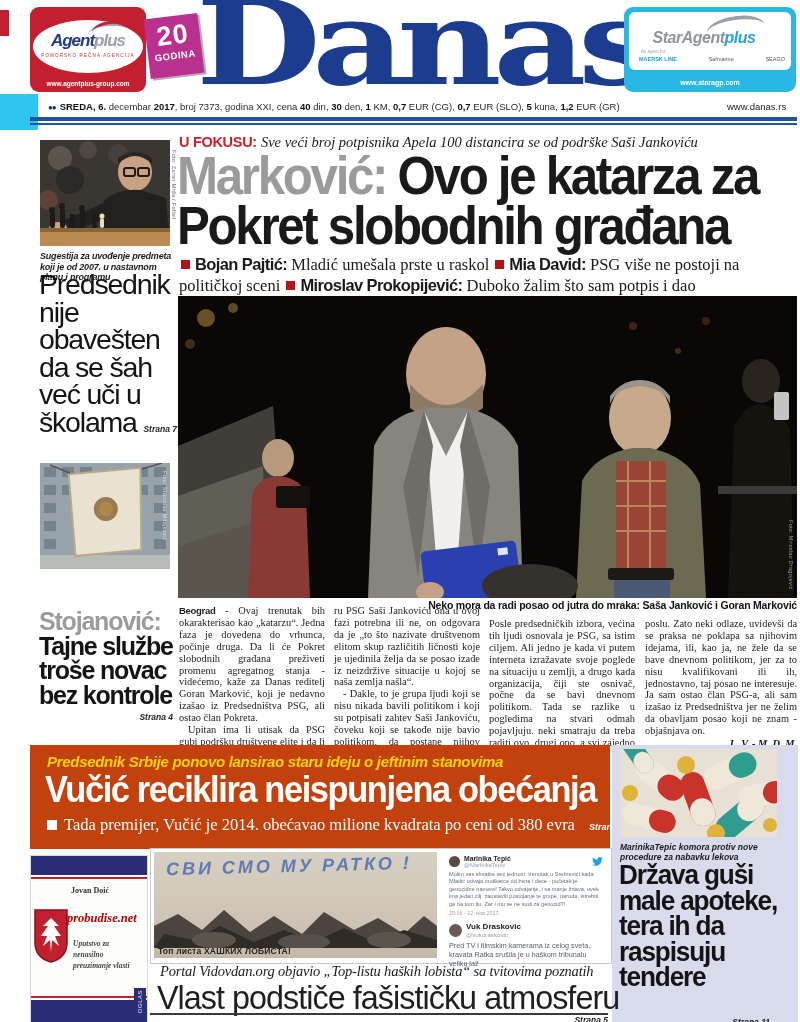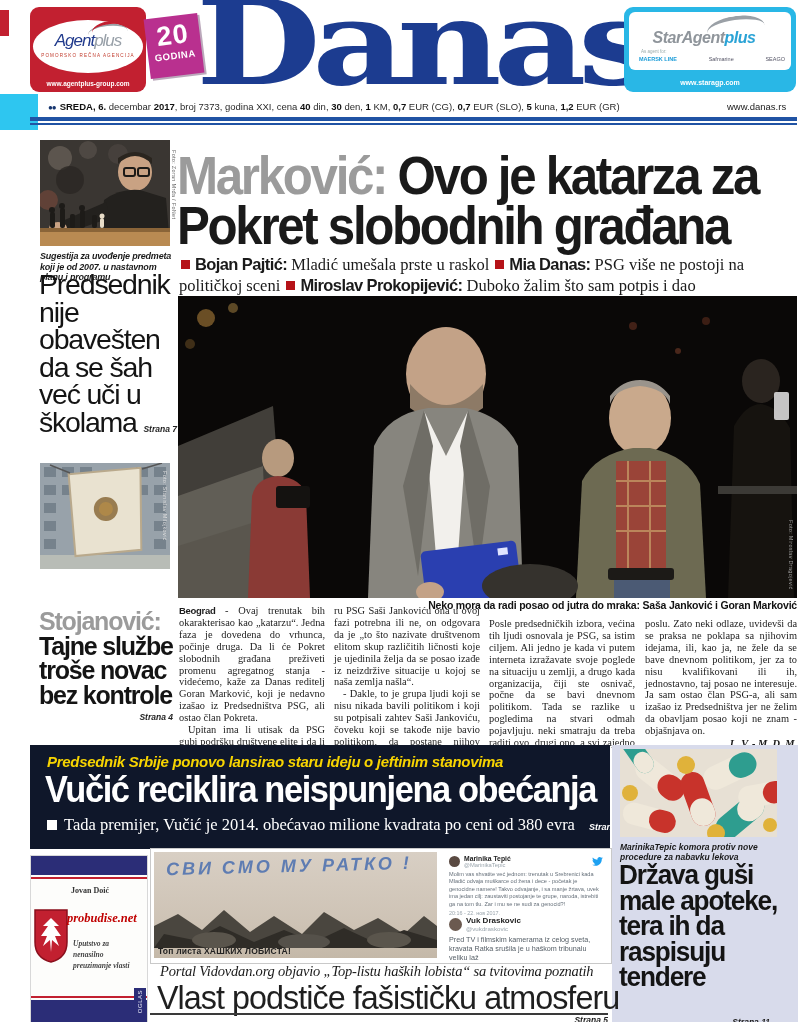--- a/index.html
+++ b/index.html
@@ -4,21 +4,21 @@
 <style>
   html,body{margin:0;padding:0;background:#fff;}
   .page{position:relative;width:800px;height:1022px;background:#fff;overflow:hidden;
         font-family:"Liberation Sans",sans-serif;color:#1a1a1a;}
   .abs{position:absolute;}
   .sx{transform-origin:left top;}
   
   .red-sliver{left:0;top:10px;width:9px;height:26px;background:#c22030;}
   .ad-agent{left:30px;top:7px;width:116px;height:85px;background:#c22030;border-radius:9px;}
   .ad-agent .oval{position:absolute;left:3px;right:3px;top:13px;bottom:19px;background:#fff;border-radius:50%;}
-  .ag-brand{position:absolute;left:0;right:0;top:24px;text-align:center;font-style:italic;font-weight:normal;font-size:17px;letter-spacing:-1px;}
+  .ag-brand{position:absolute;left:0;right:0;top:24px;text-align:center;font-style:italic;font-weight:bold;font-size:17px;letter-spacing:-1px;}
   .ag-brand .p1{color:#203a8c;}
   .ag-brand .p2{color:#98a0a8;}
   .ag-swoosh{position:absolute;left:62px;top:14px;width:38px;height:16px;border-top:3px solid #c22030;border-radius:50%;transform:rotate(-6deg);}
   .ag-swoosh2{position:absolute;left:58px;top:17px;width:40px;height:16px;border-top:2px solid #9aa0a6;border-radius:50%;transform:rotate(-6deg);}
   .ag-tag{position:absolute;left:0;right:0;top:46px;text-align:center;font-size:4.6px;letter-spacing:1.1px;color:#c0392b;}
   .ag-url{position:absolute;left:0;right:0;bottom:5px;text-align:center;font-size:6.5px;font-weight:bold;color:#fff;}
   .badge20{left:147px;top:16px;width:54px;height:60px;background:#b9308f;transform:rotate(-7deg);box-shadow:2px 2px 0 rgba(60,10,60,.35);text-align:center;}
   .badge20 .n{font-size:27px;font-weight:bold;color:#fff;line-height:30px;margin-top:4px;letter-spacing:1px;}
   .badge20 .g{font-size:9.5px;font-weight:bold;color:#fff;letter-spacing:.5px;}
   .danas-logo{left:196px;top:-27px;font-family:"DejaVu Serif",serif;font-weight:bold;font-size:118px;color:#1c3c90;letter-spacing:-7px;white-space:nowrap;transform:scaleX(1.22);}
@@ -69,21 +69,21 @@
   .cont{text-align:right;font-weight:bold;font-style:italic;font-family:"Liberation Sans",sans-serif;font-size:9px;letter-spacing:-0.2px;}
   
   .sphoto{position:absolute;left:40px;width:130px;height:106px;overflow:hidden;background:#444;}
   .skick{position:absolute;left:40px;width:133px;font-size:9px;font-weight:bold;font-style:italic;line-height:10.5px;letter-spacing:-0.2px;color:#1a1a1a;}
   .shead1{left:39px;top:271px;width:140px;font-size:28.5px;font-weight:normal;line-height:27.5px;letter-spacing:-1.2px;color:#141414;}
   .pg{font-size:8.5px;font-weight:bold;font-style:italic;letter-spacing:0;color:#222;}
   .shead2{left:39px;top:609px;width:140px;font-size:25px;font-weight:bold;line-height:24.5px;letter-spacing:-1.2px;color:#141414;}
   .shead2 .gray{color:#9b9b9b;}
   .s2pg{left:40px;top:712px;width:133px;text-align:right;}
   
-  .banner{left:30px;top:745px;width:580px;height:104px;background:#0f172a;}
+  .banner{left:30px;top:745px;width:580px;height:104px;background:#c2410c;}
   .bn-kick{position:absolute;left:17px;top:8px;font-size:15px;font-weight:bold;font-style:italic;color:#f7d400;letter-spacing:-0.3px;white-space:nowrap;}
   .bn-head{position:absolute;left:15px;top:24px;font-size:37px;font-weight:bold;color:#fff;letter-spacing:-1.5px;white-space:nowrap;transform:scaleX(.93);}
   .bn-deck{position:absolute;left:17px;top:70px;font-family:"Liberation Serif",serif;font-size:16.5px;color:#fff;white-space:nowrap;}
   .bn-deck .sq{display:inline-block;width:10px;height:10px;background:#fff;margin-right:7px;}
   .bn-pg{font-family:"Liberation Sans",sans-serif;font-size:9px;font-weight:bold;font-style:italic;margin-left:14px;}
   
   .pharm{left:612px;top:745px;width:186px;height:277px;background:#d8dbeb;}
   .pills{position:absolute;left:8px;top:4px;width:157px;height:88px;overflow:hidden;background:#efe9e0;}
   .ph-kick{position:absolute;left:8px;top:97px;width:150px;font-size:8.5px;font-weight:bold;font-style:italic;line-height:10px;color:#1a1a1a;}
   .ph-head{position:absolute;left:7px;top:118px;width:170px;font-size:27px;font-weight:bold;line-height:25.5px;letter-spacing:-1.2px;color:#141414;transform:scaleX(.97);}
@@ -106,21 +106,21 @@
   .graf-cap{position:absolute;left:4px;bottom:2px;font-size:8.5px;font-weight:bold;color:#222;letter-spacing:.2px;}
   .tweets{position:absolute;left:290px;top:0;right:0;bottom:0;padding:6px 8px;}
   .tw-head{display:flex;align-items:center;gap:4px;}
   .tw-av{width:11px;height:11px;border-radius:50%;background:#5a4a42;flex:0 0 auto;}
   .tw-av2{width:13px;height:13px;border-radius:50%;background:#6b5a50;flex:0 0 auto;}
   .tw-name{font-size:6.8px;font-weight:bold;color:#222;}
   .tw-handle{font-size:5.8px;color:#9aa5ad;}
   .tw-bird{margin-left:auto;}
   .tw-text1{margin-top:3px;font-size:5.6px;line-height:7.4px;color:#66707a;}
   .tw-time{margin-top:2px;font-size:5.4px;color:#9aa5ad;}
-  .tw2{}
+  .tw2{margin-top:6px;}
   .tw-name2{font-size:8px;font-weight:bold;color:#222;}
   .tw-handle2{font-size:6.2px;color:#9aa5ad;}
   .tw-text2{margin-top:3px;font-size:7.2px;line-height:9.2px;color:#555e66;}
   
   .bot-kick{left:160px;top:963px;font-family:"Liberation Serif",serif;font-style:italic;font-size:14.5px;color:#1a1a1a;white-space:nowrap;letter-spacing:-0.2px;}
   .bot-head{left:157px;top:978px;font-size:34px;font-weight:normal;letter-spacing:-1px;color:#1f1f1f;white-space:nowrap;transform:scaleX(.95);}
   .bot-rule{left:150px;top:1013px;width:458px;height:2px;background:#3a3a3a;}
   .bot-pg{left:150px;top:1015px;width:458px;text-align:right;}
 </style>
 </head>
@@ -159,27 +159,31 @@
     </div>
     <div class="st-url">www.staragp.com</div>
   </div>
 
   <div class="abs cyan-block"></div>
   <div class="abs dateline"><span class="dots">●●</span><span class="b">SREDA, 6.</span><span> decembar </span><span class="b">2017</span><span>, broj 7373, godina XXI, cena </span><span class="b">40</span><span> din, </span><span class="b">30</span><span> den, </span><span class="b">1</span><span> KM, </span><span class="b">0,7</span><span> EUR (CG), </span><span class="b">0,7</span><span> EUR (SLO), </span><span class="b">5</span><span> kuna, </span><span class="b">1,2</span><span> EUR (GR)</span></div>
   <div class="abs site">www.danas.rs</div>
   <div class="abs rule-thick"></div>
   <div class="abs rule-thin"></div>
 
+  <div class="abs focus">
+    <span class="lbl">U FOKUSU:</span>
+    <span class="txt">Sve veći broj potpisnika Apela 100 distancira se od podrške Saši Jankoviću</span>
+  </div>
 
   <div class="hline h-l1 sx"><span class="gray">Marković:</span><span class="blk"> Ovo je katarza za</span></div>
   <div class="hline h-l2 sx"><span class="blk">Pokret slobodnih građana</span></div>
 
   <div class="abs deck">
     <span class="sq"></span><span class="dname">Bojan Pajtić:</span> <span>Mladić umešala prste u raskol</span>
-    <span class="sq"></span><span class="dname">Mia Danas:</span> <span>PSG više ne postoji na političkoj sceni</span>
+    <span class="sq"></span><span class="dname">Mia David:</span> <span>PSG više ne postoji na političkoj sceni</span>
     <span class="sq"></span><span class="dname">Miroslav Prokopijević:</span> <span>Duboko žalim što sam potpis i dao</span>
   </div>
 
   <div class="abs main-photo">
     <svg width="619" height="302" viewBox="0 0 619 302">
       <rect width="619" height="302" fill="#0a0807"></rect>
       <circle cx="28" cy="22" r="9" fill="#b9893e" opacity=".55"></circle>
         <circle cx="55" cy="12" r="5" fill="#c49a4e" opacity=".45"></circle>
         <circle cx="12" cy="48" r="5" fill="#8f6a30" opacity=".4"></circle>
       <circle cx="455" cy="30" r="4" fill="#7a3a28" opacity=".5"></circle>

